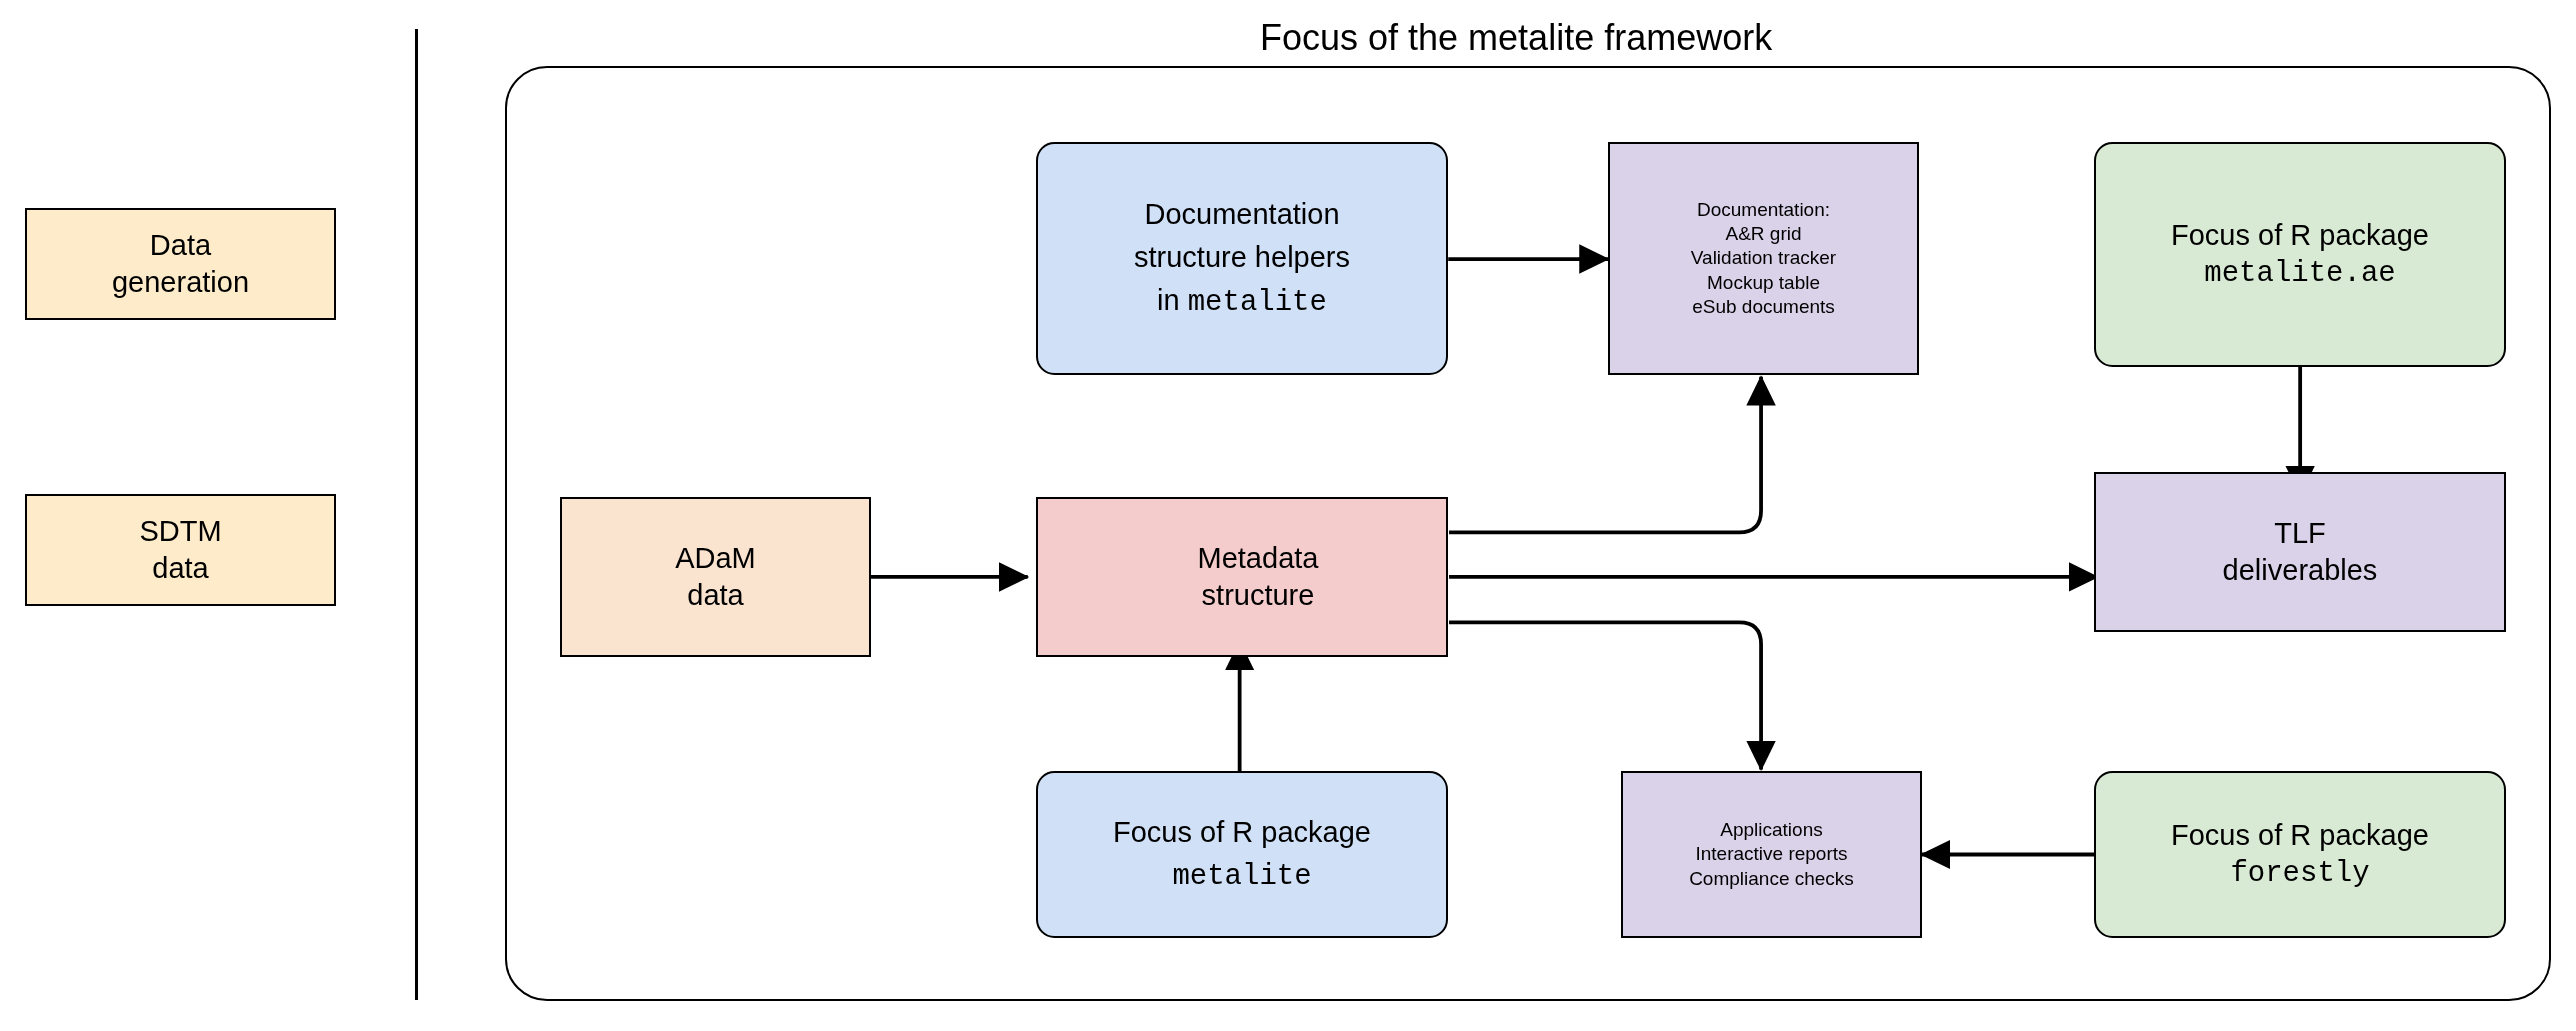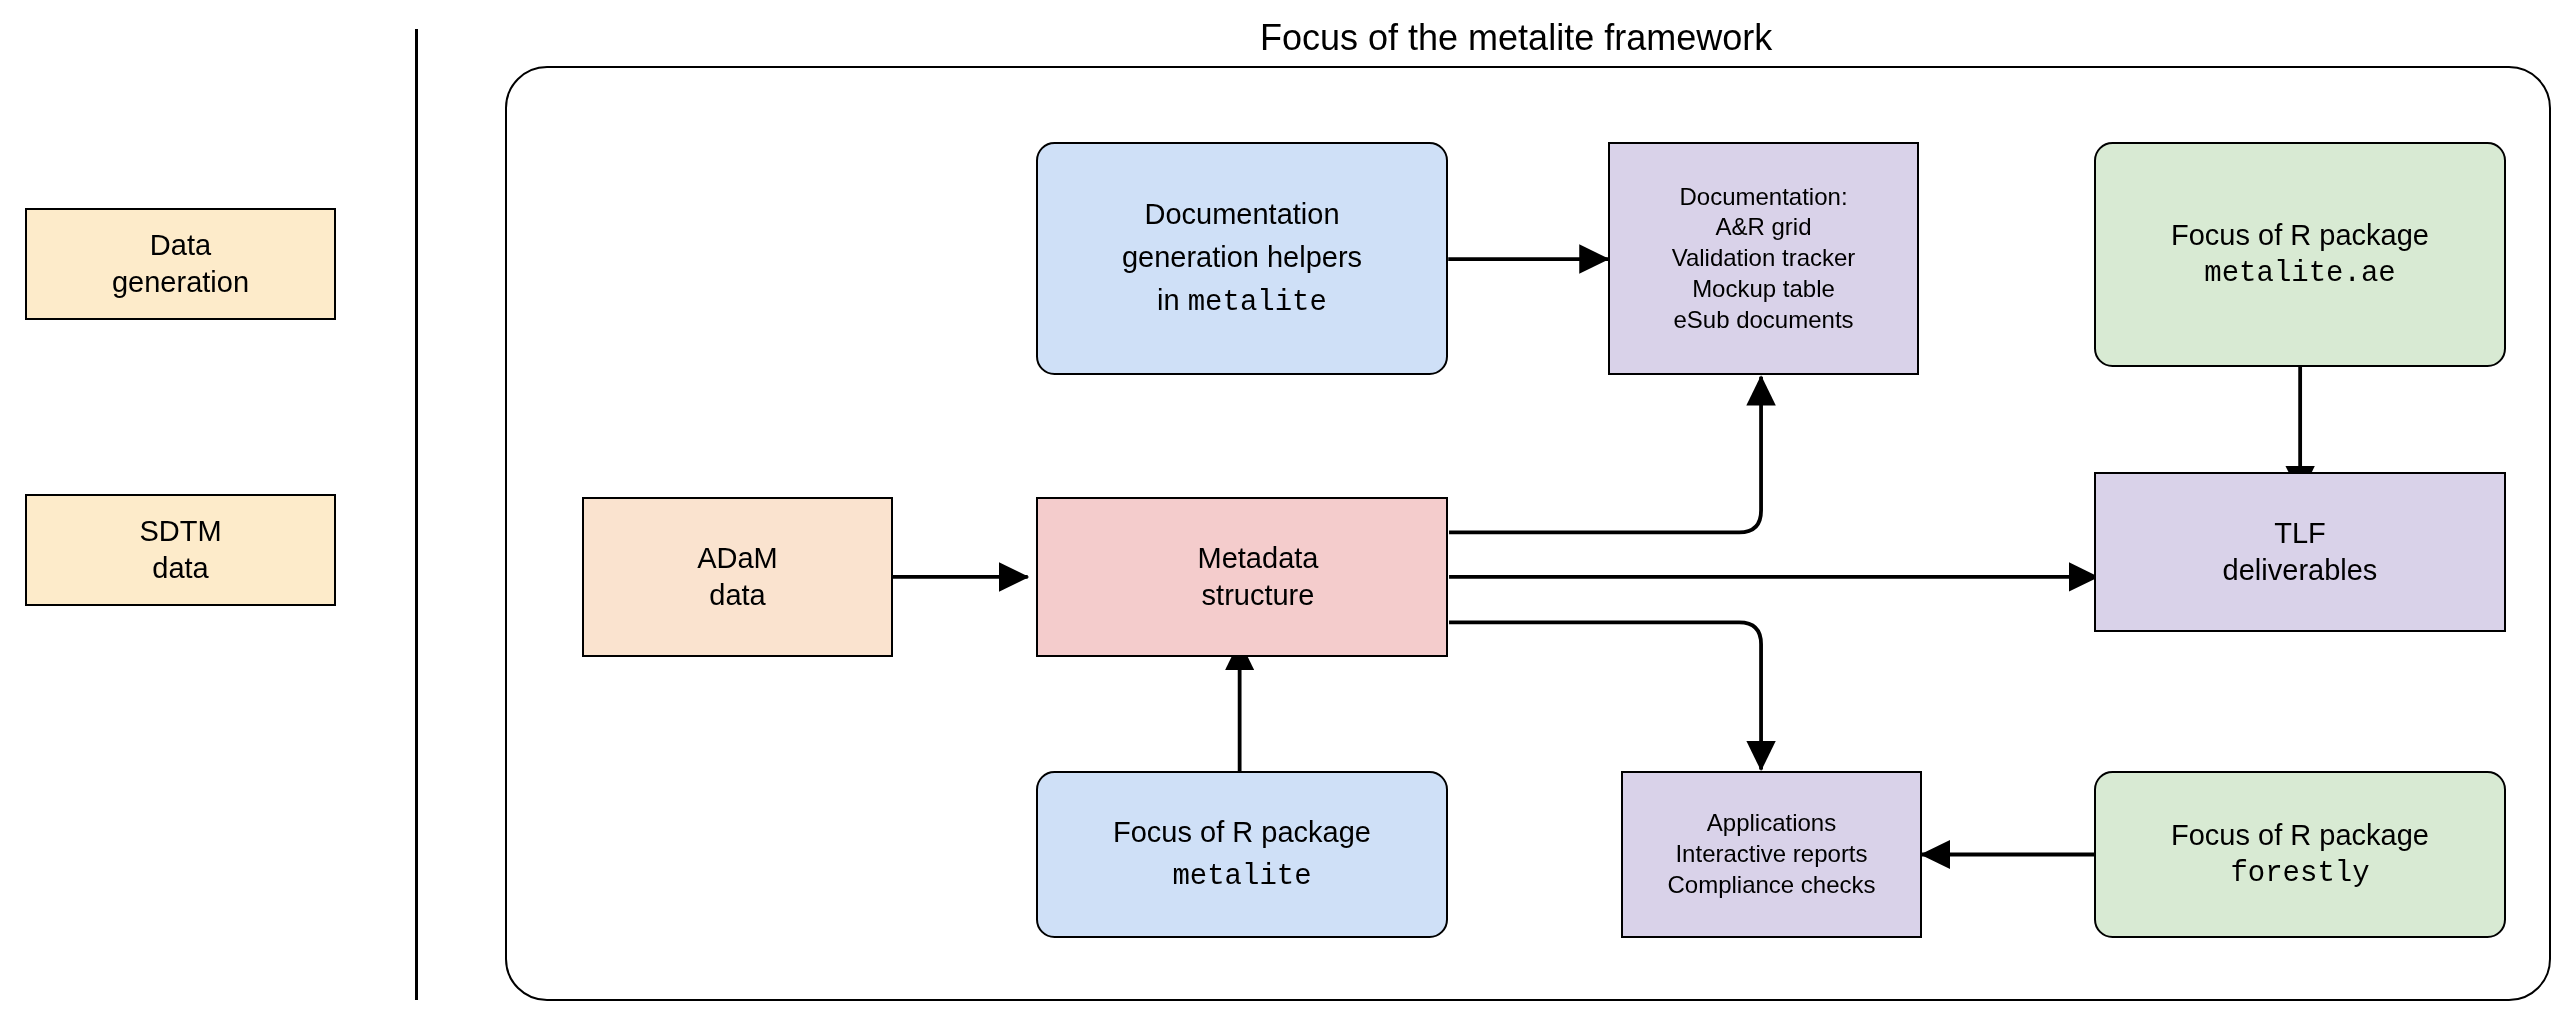--- a/index.html
+++ b/index.html
@@ -28,21 +28,21 @@
 
   
   .fill-yellow{background:#FDEBCA;}
   .fill-orange{background:#FAE3CF;}
   .fill-pink{background:#F4CCCC;}
   .fill-blue{background:#CFE0F7;gap:6px;}
   .fill-green{background:#D8EAD3;}
   .fill-purple{background:#D9D2E9;}
 
   .t34{font-size:29px;}
-  .t26{font-size:24px;}
+  .t26{font-size:19px;}
 
   
   #divider{
     position:absolute;
     left:415px;top:29px;
     width:3.4px;height:971px;
     background:#000000;
   }
 
   
@@ -108,38 +108,38 @@
       <path d="M1474,917 L1474,763"></path>
 
       <path d="M2735,436 L2735,588"></path>
 
       <path d="M2494,1016 L2285,1016"></path>
     </g>
   </svg>
 
   <div class="node rounded fill-blue t34" style="left:1036px;top:142px;width:412px;height:233px;">
     <span class="ln">Documentation</span>
-    <span class="ln">generation helpers</span>
+    <span class="ln">structure helpers</span>
     <span class="ln"><span>in </span><span class="mono">metalite</span></span>
   </div>
 
   <div class="node fill-purple t26" style="left:1608px;top:142px;width:311px;height:233px;">
     <span class="ln">Documentation:</span>
     <span class="ln">A&amp;R grid</span>
     <span class="ln">Validation tracker</span>
     <span class="ln">Mockup table</span>
     <span class="ln">eSub documents</span>
   </div>
 
   <div class="node rounded fill-green t34" style="left:2094px;top:142px;width:412px;height:225px;">
     <span class="ln">Focus of R package</span>
     <span class="ln mono">metalite.ae</span>
   </div>
 
-  <div class="node fill-orange t34" style="left:582px;top:497px;width:311px;height:160px;">
+  <div class="node fill-orange t34" style="left:560px;top:497px;width:311px;height:160px;">
     <span class="ln">ADaM</span>
     <span class="ln">data</span>
   </div>
 
   <div class="node fill-pink t34" style="left:1036px;top:497px;width:412px;height:160px;padding-left:32px;">
     <span class="ln">Metadata</span>
     <span class="ln">structure</span>
   </div>
 
   <div class="node fill-purple t34" style="left:2094px;top:472px;width:412px;height:160px;">

